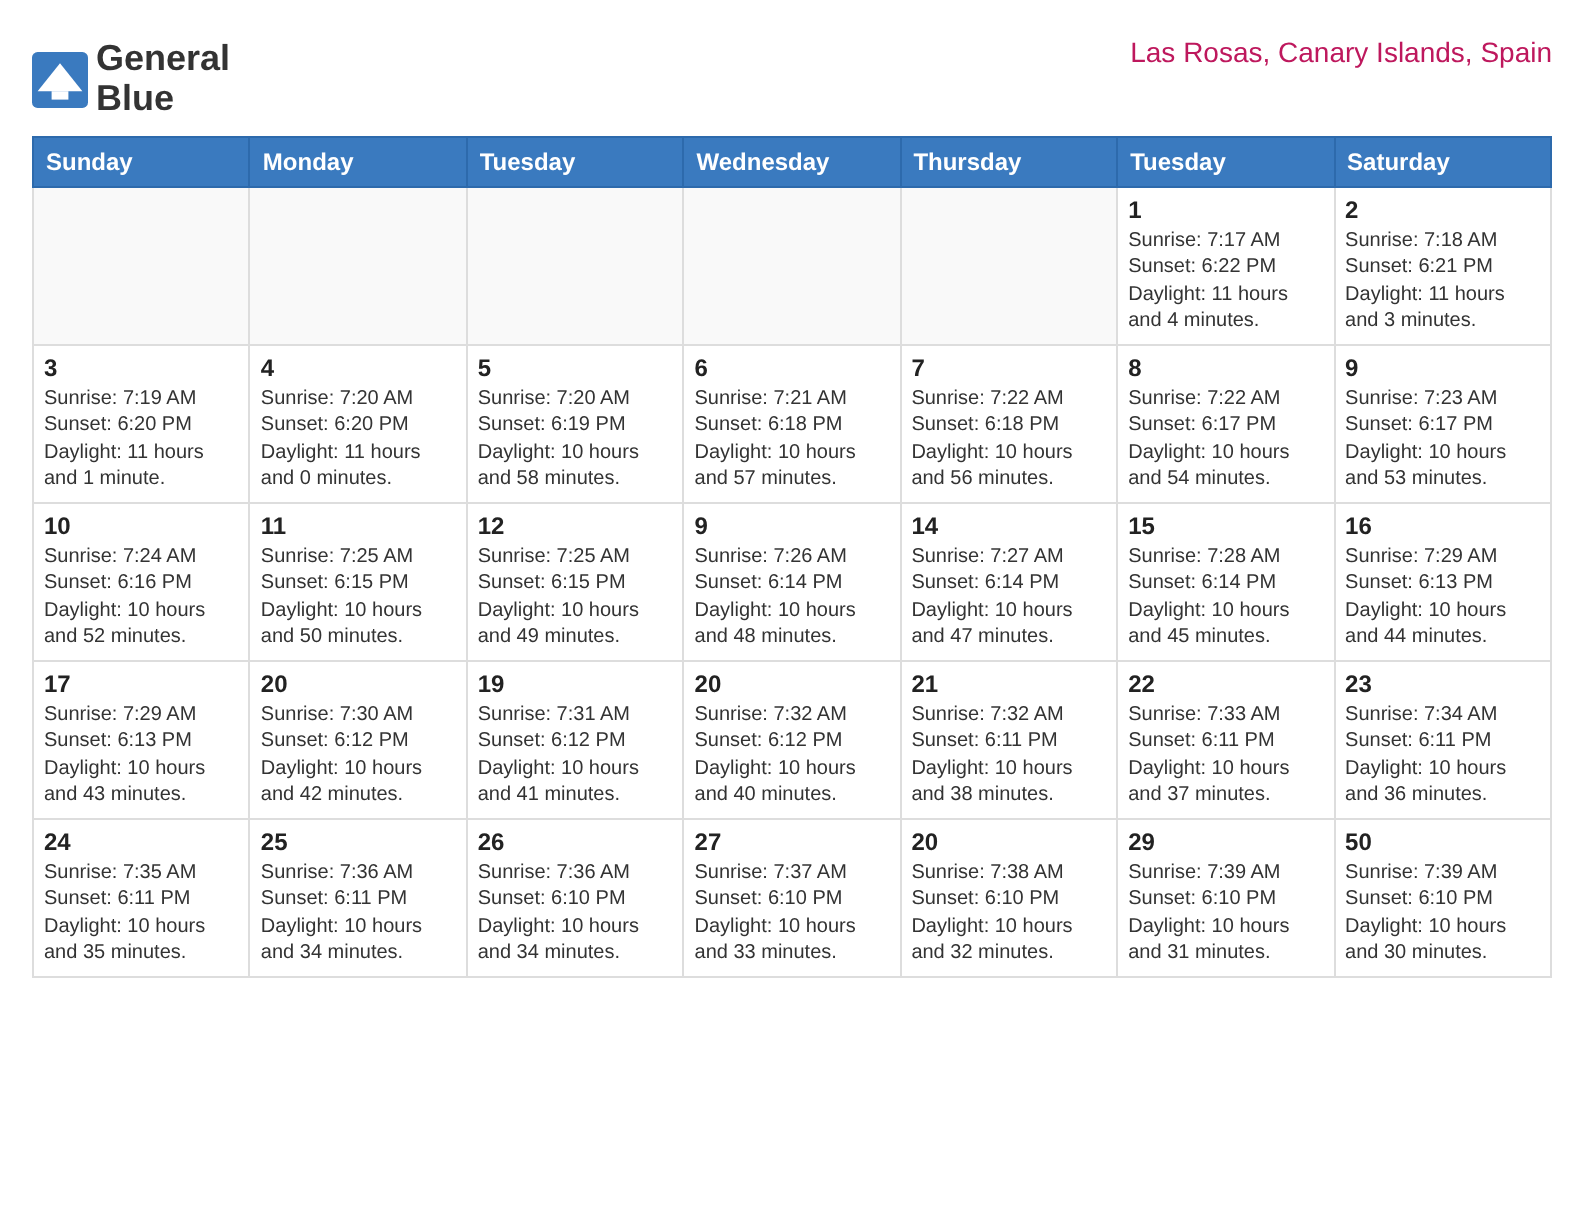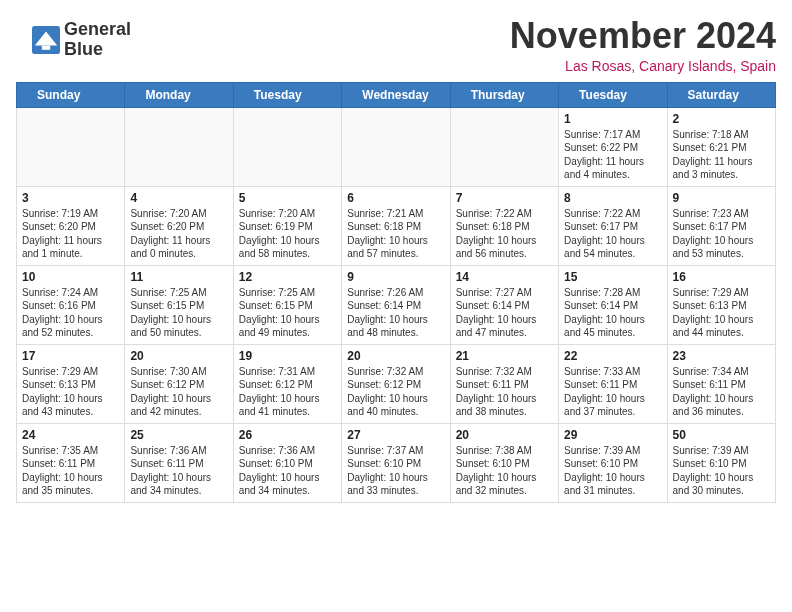--- a/index.html
+++ b/index.html
@@ -8,21 +8,20 @@
       background: #fff;
       width: 792px;
       min-height: 612px;
       padding: 16px;
     }
     .header {
       display: flex;
       align-items: flex-start;
       justify-content: space-between;
       margin-bottom: 8px;
-      margin-left: 16px;
     }
     .logo {
       display: flex;
       align-items: center;
       margin-top: 4px;
     }
     .logo-text {
       font-size: 18px;
       font-weight: bold;
       color: #333;
@@ -52,21 +51,21 @@
     }
     .calendar {
       width: 100%;
       border-collapse: collapse;
       font-size: 10.5px;
     }
     .calendar thead th {
       background-color: #3a7abf;
       color: #fff;
       text-align: left;
-      padding: 5px 20px;
+      padding: 5px 6px;
       font-size: 12px;
       font-weight: bold;
       border: 1px solid #2d6aac;
     }
     .calendar tbody tr {
       border-bottom: 1px solid #ccc;
     }
     .calendar tbody td {
       border: 1px solid #ddd;
       vertical-align: top;
@@ -103,21 +102,20 @@
       <rect x="0" y="0" width="40" height="40" rx="4" fill="#3a7abf"></rect>
       <polygon points="20,8 36,28 4,28" fill="#fff"></polygon>
       <rect x="14" y="28" width="12" height="6" fill="#fff"></rect>
     </svg>
     <div class="logo-text">
       <span>General</span>
       <span>Blue</span>
     </div>
   </div>
   <div class="title-block">
-    <div class="month-title">November 2024</div>
     <div class="location">Las Rosas, Canary Islands, Spain</div>
   </div>
 </div>
 
 <table class="calendar">
   <thead>
     <tr>
     <th>Sunday</th>
         <th>Monday</th>
         <th>Tuesday</th>

